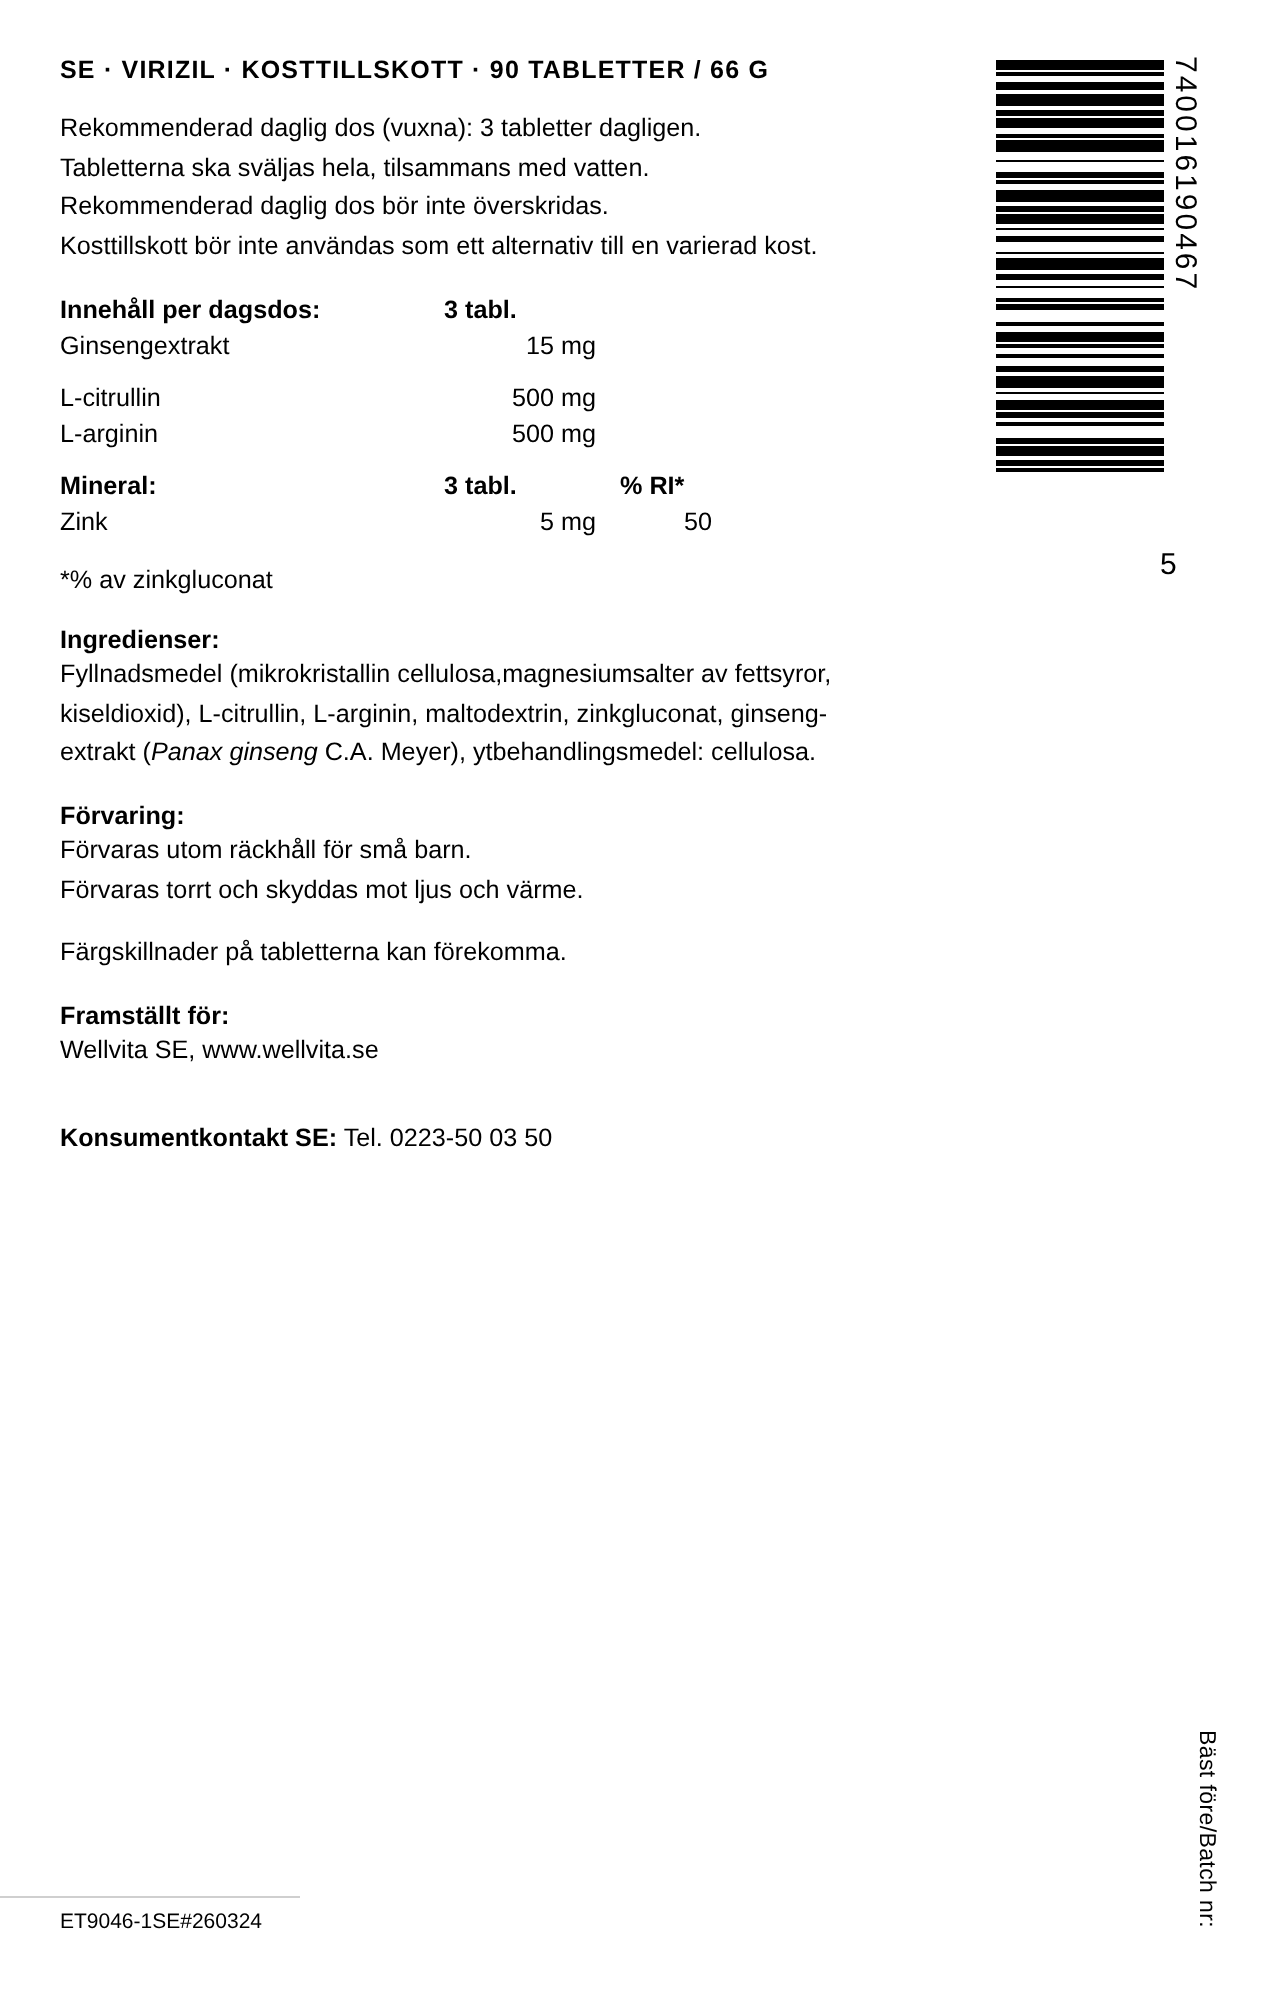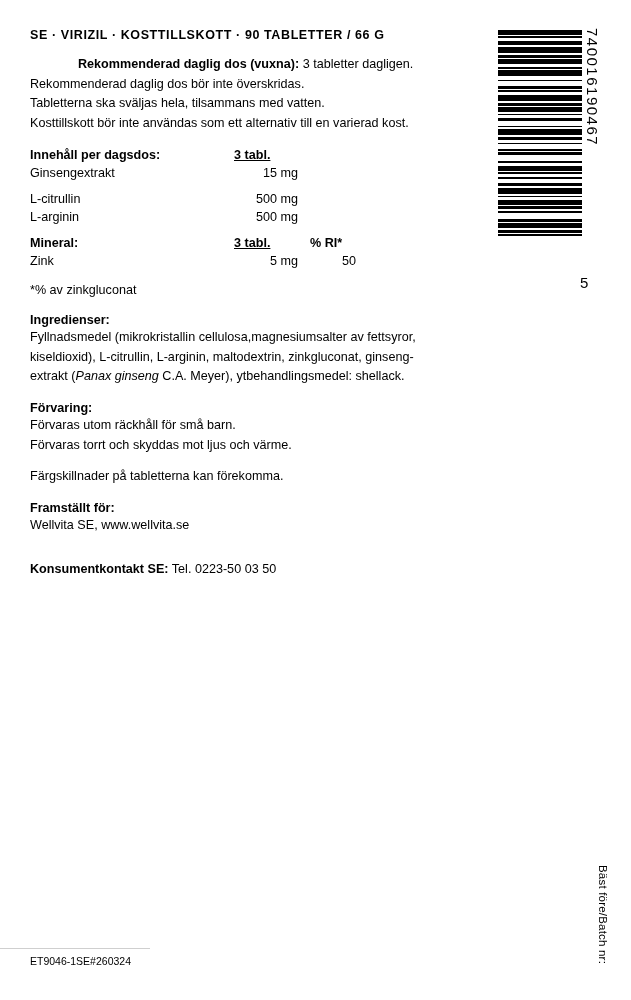--- a/index.html
+++ b/index.html
@@ -76,21 +76,21 @@
     letter-spacing: 0.6px;
     margin-bottom: 14px;
     white-space: nowrap;
   }
 
   .para {
     font-size: 12.6px;
     line-height: 17.5px;
     margin: 0 0 2px 0;
   }
-  .para b { font-weight: bold; margin-left: 48px; }
+  .para b { font-weight: normal; }
 
   .block-gap { height: 12px; }
   .small-gap { height: 8px; }
 
   .sect-title {
     font-size: 12.6px;
     font-weight: bold;
     line-height: 17.5px;
     margin: 0;
   }
@@ -109,21 +109,21 @@
     position: absolute; left: 196px; top: 0;
     text-align: right;
     width: 72px;
   }
   .row .c-ri {
     position: absolute; left: 280px; top: 0;
     text-align: right;
     width: 46px;
   }
   .row.head { font-weight: bold; }
-  .row.head .c-amt { text-align: left; width: auto; left: 204px; text-decoration: underline; }
+  .row.head .c-amt { text-align: left; width: auto; left: 192px; }
   .row.head .c-ri { text-align: center; width: auto; left: 280px; }
 
   .note {
     font-size: 12.6px;
     line-height: 17.5px;
     margin: 0;
   }
 
   .ital { font-style: italic; text-align: right; }
 
@@ -244,22 +244,22 @@
       </div>
     <div class="barcode-digits">740016190467</div>
     <div class="digit-first">5</div>
   </div>
 
   <div class="content">
 
     <div class="header-line">SE  ·  VIRIZIL  ·  KOSTTILLSKOTT  ·  90 TABLETTER / 66 G</div>
 
     <p class="para"><b>Rekommenderad daglig dos (vuxna):</b><span> 3 tabletter dagligen.</span></p>
+    <p class="para">Tabletterna ska sväljas hela, tilsammans med vatten.</p>
     <p class="para">Rekommenderad daglig dos bör inte överskridas.</p>
-    <p class="para">Tabletterna ska sväljas hela, tilsammans med vatten.</p>
     <p class="para">Kosttillskott bör inte användas som ett alternativ till en varierad kost.</p>
 
     <div class="block-gap"></div>
 
     <div class="row head">
       <span class="c-name">Innehåll per dagsdos:</span>
       <span class="c-amt">3 tabl.</span>
     </div>
     <div class="row">
       <span class="c-name">Ginsengextrakt</span>
@@ -292,21 +292,21 @@
 
     <div class="block-gap"></div>
 
     <p class="note">*% av zinkgluconat</p>
 
     <div class="block-gap"></div>
 
     <p class="sect-title">Ingredienser:</p>
     <p class="para">Fyllnadsmedel (mikrokristallin cellulosa,magnesiumsalter av fettsyror,</p>
     <p class="para">kiseldioxid), L-citrullin, L-arginin, maltodextrin, zinkgluconat, ginseng-</p>
-    <p class="para"><span>extrakt (</span><span class="ital">Panax ginseng</span><span> C.A. Meyer), ytbehandlingsmedel: shellack.</span></p>
+    <p class="para"><span>extrakt (</span><span class="ital">Panax ginseng</span><span> C.A. Meyer), ytbehandlingsmedel: cellulosa.</span></p>
 
     <div class="block-gap"></div>
 
     <p class="sect-title">Förvaring:</p>
     <p class="para">Förvaras utom räckhåll för små barn.</p>
     <p class="para">Förvaras torrt och skyddas mot ljus och värme.</p>
 
     <div class="block-gap"></div>
 
     <p class="para">Färgskillnader på tabletterna kan förekomma.</p>

